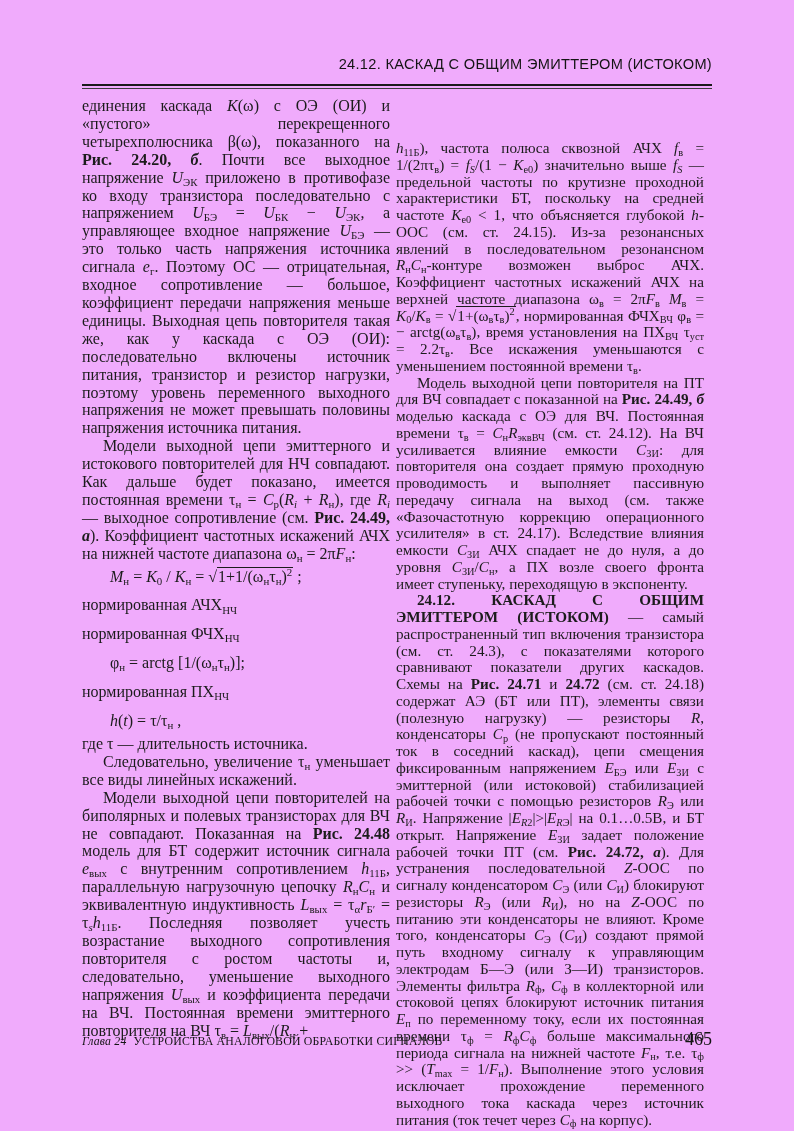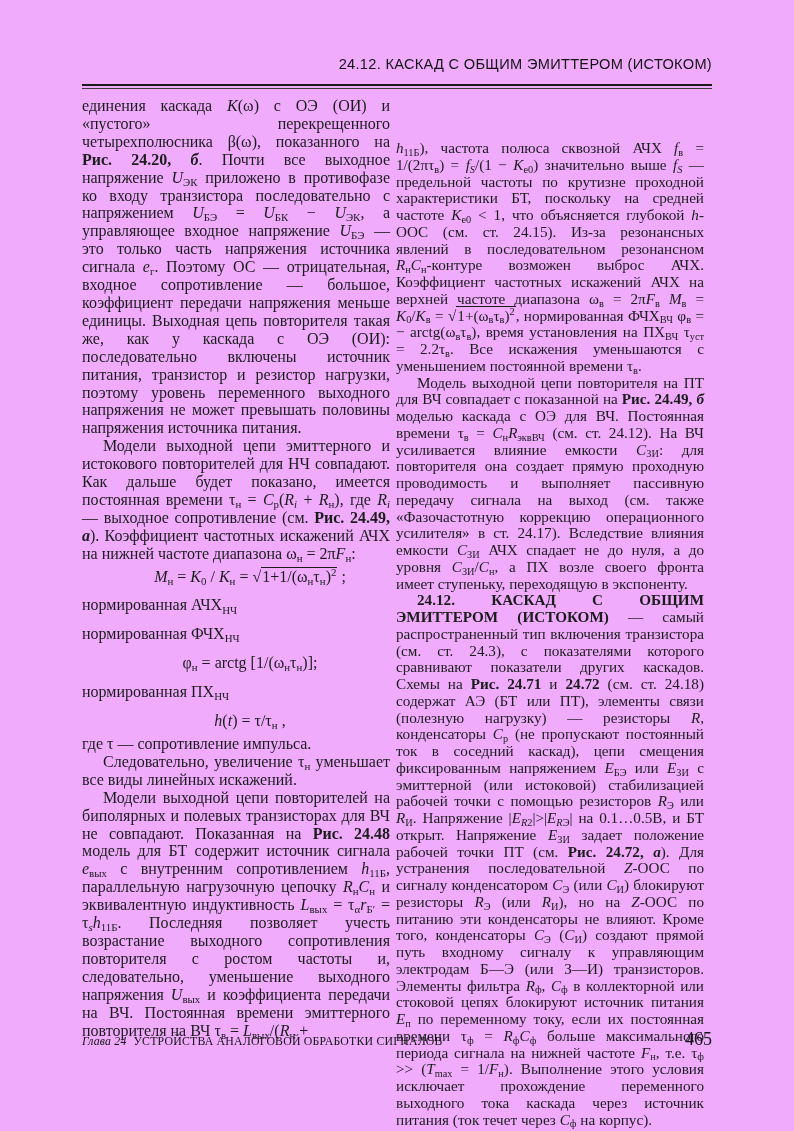--- a/index.html
+++ b/index.html
@@ -26,21 +26,21 @@
   .rule .thin{margin-top:2px;border-top:1.2px solid #3c3c3c;}
   .columns{
     position:absolute;top:97px;left:82px;width:630px;
     display:flex;gap:6px;
   }
   .col{width:308px;text-align:justify;}
   .col-left{font-size:16px;line-height:17.9px;}
   .col-right{font-size:15.2px;line-height:16.75px;margin-top:43px;}
   p{margin:0;padding:0;}
   p.indent{text-indent:21px;}
-  p.formula{margin:5px 0 5px 28px;text-align:center;text-indent:0;}
+  p.formula{margin:5px 0 5px 28px;text-align:left;text-indent:0;}
   p.label{margin:11px 0;text-align:left;text-indent:0;}
   sub,sup{font-size:68%;line-height:0;vertical-align:baseline;position:relative;}
   sub{top:0.28em;}
   sup{top:-0.5em;}
   .ol{border-top:1.1px solid #1c1c1c;padding:0 1px;}
   .footer{
     position:absolute;top:1029px;left:82px;width:630px;
     display:flex;justify-content:space-between;align-items:center;
     font-family:Liberation Serif, serif;color:#141414;
   }
@@ -64,21 +64,21 @@
   <div class="columns">
     <div class="col col-left">
         <p class="para">единения каскада <i>K</i>(ω) с ОЭ (ОИ) и «пустого» перекрещенного четырехполюсника β(ω), показанного на <b>Рис. 24.20, <i>б</i></b>. Почти все выходное напряжение <i>U</i><sub>ЭК</sub> приложено в противофазе ко входу транзистора последовательно с напряжением <i>U</i><sub>БЭ</sub> = <i>U</i><sub>БК</sub> − <i>U</i><sub>ЭК</sub>, а управляющее входное напряжение <i>U</i><sub>БЭ</sub> — это только часть напряжения источника сигнала <i>e</i><sub>г</sub>. Поэтому ОС — отрицательная, входное сопротивление — большое, коэффициент передачи напряжения меньше единицы. Выходная цепь повторителя такая же, как у каскада с ОЭ (ОИ): последовательно включены источник питания, транзистор и резистор нагрузки, поэтому уровень переменного выходного напряжения не может превышать половины напряжения источника питания.</p>
         <p class="para indent">Модели выходной цепи эмиттерного и истокового повторителей для НЧ совпадают. Как дальше будет показано, имеется постоянная времени τ<sub>н</sub> = <i>C</i><sub>р</sub>(<i>R<sub>i</sub></i> + <i>R</i><sub>н</sub>), где <i>R<sub>i</sub></i> — выходное сопротивление (см. <b>Рис. 24.49, <i>а</i></b>). Коэффициент частотных искажений АЧХ на нижней частоте диапазона ω<sub>н</sub> = 2π<i>F</i><sub>н</sub>:</p>
         <p class="formula"><i>M</i><sub>н</sub> = <i>K</i><sub>0</sub> / <i>K</i><sub>н</sub> = √<span class="ol">1+1/(ω<sub>н</sub>τ<sub>н</sub>)<sup>2</sup></span> ;</p>
         <p class="label">нормированная АЧХ<sub>НЧ</sub></p>
         <p class="label">нормированная ФЧХ<sub>НЧ</sub></p>
         <p class="formula">φ<sub>н</sub> = arctg [1/(ω<sub>н</sub>τ<sub>н</sub>)];</p>
         <p class="label">нормированная ПХ<sub>НЧ</sub></p>
         <p class="formula"><i>h</i>(<i>t</i>) = τ/τ<sub>н</sub> ,</p>
-        <p class="para">где τ — сопротивление импульса.</p>
+        <p class="para">где τ — длительность источника.</p>
         <p class="para indent">Следовательно, увеличение τ<sub>н</sub> уменьшает все виды линейных искажений.</p>
         <p class="para indent">Модели выходной цепи повторителей на биполярных и полевых транзисторах для ВЧ не совпадают. Показанная на <b>Рис. 24.48</b> модель для БТ содержит источник сигнала <i>e</i><sub>вых</sub> с внутренним сопротивлением <i>h</i><sub>11Б</sub>, параллельную нагрузочную цепочку <i>R</i><sub>н</sub><i>C</i><sub>н</sub> и эквивалентную индуктивность <i>L</i><sub>вых</sub> = τ<sub>α</sub><i>r</i><sub>Б′</sub> = τ<sub><i>s</i></sub><i>h</i><sub>11Б</sub>. Последняя позволяет учесть возрастание выходного сопротивления повторителя с ростом частоты и, следовательно, уменьшение выходного напряжения <i>U</i><sub>вых</sub> и коэффициента передачи на ВЧ. Постоянная времени эмиттерного повторителя на ВЧ τ<sub>в</sub> = <i>L</i><sub>вых</sub>/(<i>R</i><sub>н</sub> +</p>
       </div>
     <div class="col col-right">
         <p class="para"><i>h</i><sub>11Б</sub>), частота полюса сквозной АЧХ <i>f</i><sub>в</sub> = 1/(2πτ<sub>в</sub>) = <i>f<sub>S</sub></i>/(1 − <i>K</i><sub>e0</sub>) значительно выше <i>f<sub>S</sub></i> — предельной частоты по крутизне проходной характеристики БТ, поскольку на средней частоте <i>K</i><sub>e0</sub> &lt; 1, что объясняется глубокой <i>h</i>-ООС (см. ст. 24.15). Из-за резонансных явлений в последовательном резонансном <i>R</i><sub>н</sub><i>C</i><sub>н</sub>-контуре возможен выброс АЧХ. Коэффициент частотных искажений АЧХ на верхней частоте диапазона ω<sub>в</sub> = 2π<i>F</i><sub>в</sub> <i>M</i><sub>в</sub> = <i>K</i><sub>0</sub>/<i>K</i><sub>в</sub> = √<span class="ol">1+(ω<sub>в</sub>τ<sub>в</sub>)<sup>2</sup></span>, нормированная ФЧХ<sub>ВЧ</sub> φ<sub>в</sub> = − arctg(ω<sub>в</sub>τ<sub>в</sub>), время установления на ПХ<sub>ВЧ</sub> τ<sub>уст</sub> = 2.2τ<sub>в</sub>. Все искажения уменьшаются с уменьшением постоянной времени τ<sub>в</sub>.</p>
         <p class="para indent">Модель выходной цепи повторителя на ПТ для ВЧ совпадает с показанной на <b>Рис. 24.49, <i>б</i></b> моделью каскада с ОЭ для ВЧ. Постоянная времени τ<sub>в</sub> = <i>C</i><sub>н</sub><i>R</i><sub>эквВЧ</sub> (см. ст. 24.12). На ВЧ усиливается влияние емкости <i>C</i><sub>ЗИ</sub>: для повторителя она создает прямую проходную проводимость и выполняет пассивную передачу сигнала на выход (см. также «Фазочастотную коррекцию операционного усилителя» в ст. 24.17). Вследствие влияния емкости <i>C</i><sub>ЗИ</sub> АЧХ спадает не до нуля, а до уровня <i>C</i><sub>ЗИ</sub>/<i>C</i><sub>н</sub>, а ПХ возле своего фронта имеет ступеньку, переходящую в экспоненту.</p>
         <p class="para indent"><b>24.12. КАСКАД С ОБЩИМ ЭМИТТЕРОМ (ИСТОКОМ)</b> — самый распространенный тип включения транзистора (см. ст. 24.3), с показателями которого сравнивают показатели других каскадов. Схемы на <b>Рис. 24.71</b> и <b>24.72</b> (см. ст. 24.18) содержат АЭ (БТ или ПТ), элементы связи (полезную нагрузку) — резисторы <i>R</i>, конденсаторы <i>C</i><sub>р</sub> (не пропускают постоянный ток в соседний каскад), цепи смещения фиксированным напряжением <i>E</i><sub>БЭ</sub> или <i>E</i><sub>ЗИ</sub> с эмиттерной (или истоковой) стабилизацией рабочей точки с помощью резисторов <i>R</i><sub>Э</sub> или <i>R</i><sub>И</sub>. Напряжение |<i>E</i><sub><i>R</i>2</sub>|&gt;|<i>E</i><sub><i>R</i>Э</sub>| на 0.1…0.5В, и БТ открыт. Напряжение <i>E</i><sub>ЗИ</sub> задает положение рабочей точки ПТ (см. <b>Рис. 24.72, <i>а</i></b>). Для устранения последовательной <i>Z</i>-ООС по сигналу конденсатором <i>C</i><sub>Э</sub> (или <i>C</i><sub>И</sub>) блокируют резисторы <i>R</i><sub>Э</sub> (или <i>R</i><sub>И</sub>), но на <i>Z</i>-ООС по питанию эти конденсаторы не влияют. Кроме того, конденсаторы <i>C</i><sub>Э</sub> (<i>C</i><sub>И</sub>) создают прямой путь входному сигналу к управляющим электродам Б—Э (или З—И) транзисторов. Элементы фильтра <i>R</i><sub>ф</sub>, <i>C</i><sub>ф</sub> в коллекторной или стоковой цепях блокируют источник питания <i>E</i><sub>п</sub> по переменному току, если их постоянная времени τ<sub>ф</sub> = <i>R</i><sub>ф</sub><i>C</i><sub>ф</sub> больше максимального периода сигнала на нижней частоте <i>F</i><sub>н</sub>, т.е. τ<sub>ф</sub> &gt;&gt; (<i>T</i><sub>max</sub> = 1/<i>F</i><sub>н</sub>). Выполнение этого условия исключает прохождение переменного выходного тока каскада через источник питания (ток течет через <i>C</i><sub>ф</sub> на корпус).</p>
       </div>
   </div>
 

